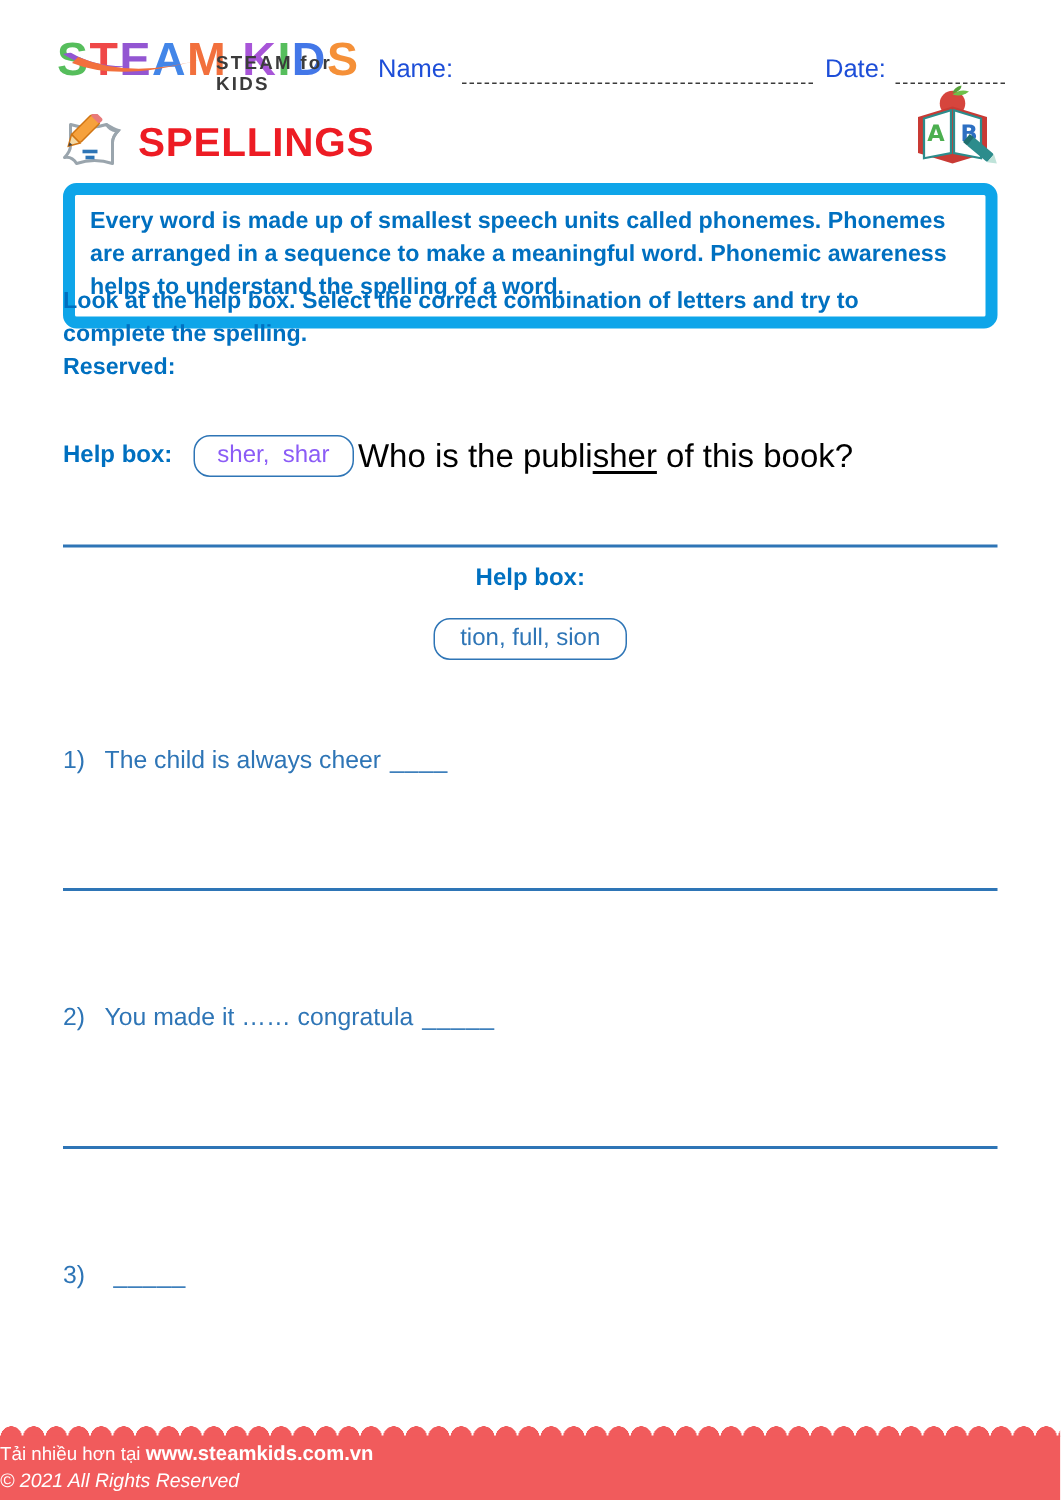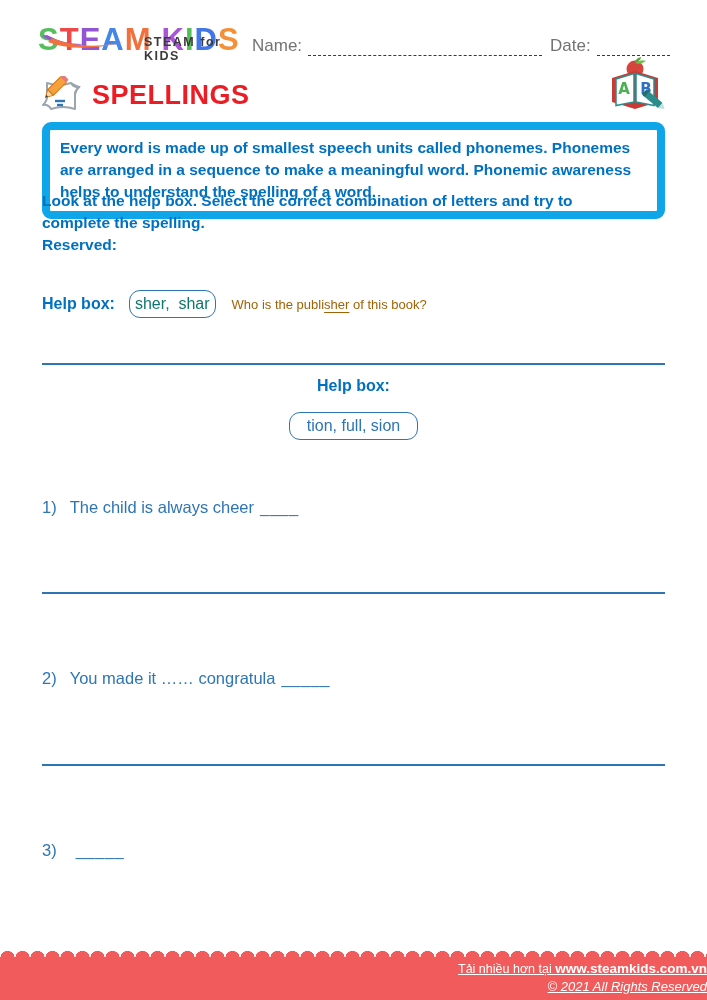--- a/index.html
+++ b/index.html
@@ -16,21 +16,21 @@
   
   .logo { position: absolute; left: 38px; top: 24px; }
   .logo-letters { font-size: 31px; font-weight: 800; letter-spacing: 1px; line-height: 1; }
   .logo-letters span { display: inline-block; }
   .logo-word-gap { width: 10px; }
   .logo-bottom { position: absolute; left: 2px; top: 11px; display: flex; }
   .logo-subtitle { font-size: 12.5px; font-weight: 700; color: #3b3b3b; letter-spacing: 1.5px; margin-left: 6px; }
 
   .name-row { position: absolute; left: 252px; top: 36px; display: flex; align-items: flex-end; width: 290px; }
   .date-row { position: absolute; left: 550px; top: 36px; display: flex; align-items: center; width: 120px; }
-  .field-label { font-size: 17px; color: #737373; white-space: nowrap; padding-right: 6px; }
+  .field-label { font-size: 17px; color: #1d4ed8; white-space: nowrap; padding-right: 6px; }
   .dash-line { flex: 1; border-bottom: 1.6px dashed #3a3a3a; height: 19px; }
 
   
   .title-row { position: absolute; left: 38px; top: 76px; display: flex; align-items: flex-start; }
   .page-title { font-size: 27px; font-weight: 800; color: #ed1c24; letter-spacing: 0.5px; margin-left: 8px; margin-top: 4px; }
   .book-icon { position: absolute; left: 608px; top: 56px; }
 
   
   .intro-box {
     position: absolute; left: 42px; top: 122px; width: 623px;
@@ -46,24 +46,24 @@
   .example-label {
     position: absolute; left: 42px; top: 236px;
     color: #0070c0; font-weight: 700; font-size: 15.5px;
   }
 
   
   .example-row { position: absolute; left: 42px; top: 290px; display: flex; align-items: center; }
   .helpbox-label { color: #0070c0; font-weight: 700; font-size: 16px; }
   .help-pill {
     border: 1.6px solid #2e75b6; border-radius: 11px;
-    padding: 4px 5px; color: #0f766e; font-size: 16px; white-space: pre;
+    padding: 4px 15px; color: #8b5cf6; font-size: 16px; white-space: pre;
     margin-left: 14px;
   }
-  .example-sentence { color: #a16207; font-size: 13px; margin-left: 16px; }
+  .example-sentence { color: #000000; font-size: 22px; margin-left: 3px; }
   .example-sentence .u { text-decoration: underline; text-underline-offset: 3px; }
 
   
   .divider { position: absolute; left: 42px; width: 623px; border-top: 2.5px solid #2e75b6; }
   .d1 { top: 363px; } .d2 { top: 592px; } .d3 { top: 764px; }
 
   
   .ex-help-label { position: absolute; left: 0; top: 377px; width: 707px; text-align: center;
     color: #0070c0; font-weight: 700; font-size: 16px; }
   .ex-help-pill-wrap { position: absolute; left: 0; top: 412px; width: 707px; text-align: center; }
@@ -79,21 +79,21 @@
   .q-blank { margin-left: 6px; letter-spacing: 0.5px; }
 
   
   .footer { position: absolute; left: 0; bottom: 0; width: 707px; height: 56px; }
   .scallop {
     position: absolute; left: 0; bottom: 42px; width: 707px; height: 14px;
     background: radial-gradient(circle 7.2px at 7.5px 14px, #f15b5c 98%, transparent 100%);
     background-size: 15px 14px; background-repeat: repeat-x;
   }
   .footer-band { position: absolute; left: 0; bottom: 0; width: 707px; height: 43px;
-    background: #f15b5c; color: #ffffff; text-align: right; padding-top: 4px; text-decoration: underline; }
+    background: #f15b5c; color: #ffffff; text-align: left; padding-top: 4px; }
   .footer-line1 { font-size: 12.5px; }
   .footer-line1 .url { font-weight: 700; font-size: 13.5px; }
   .footer-line2 { font-size: 13px; font-style: italic; margin-top: 3px; }
 </style>
 </head>
 <body>
 
 <div class="page">
 
   <div class="logo">

